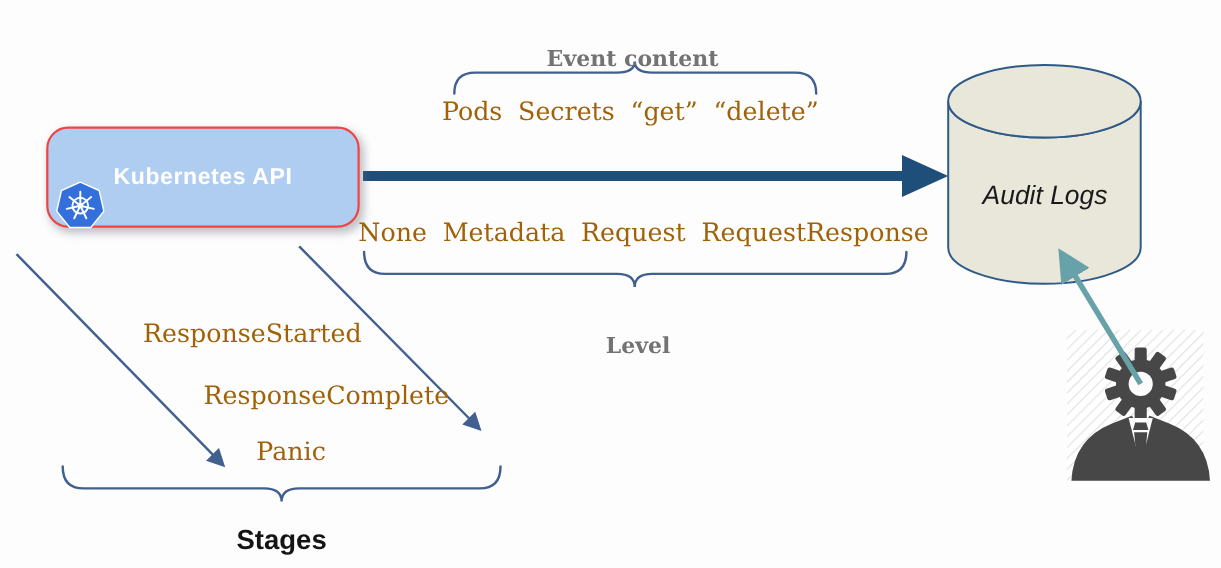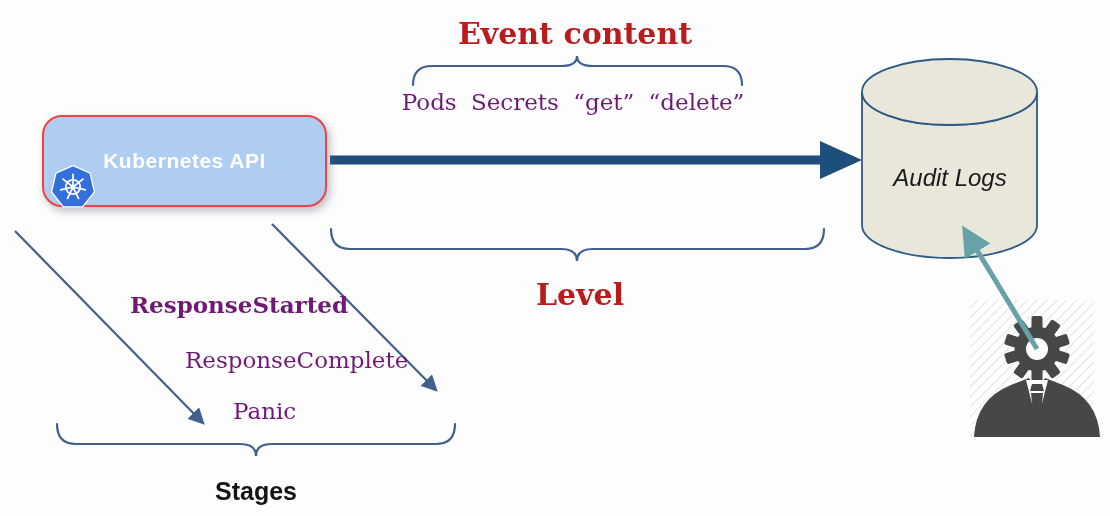--- a/index.html
+++ b/index.html
@@ -8,26 +8,26 @@
     width:1110px;height:516px;
     background:#fdfdfe;
     overflow:hidden;
     font-family:"Liberation Sans",sans-serif;
   }
   #diagram-svg{position:absolute;left:0;top:0;}
   .abs{position:absolute;white-space:nowrap;}
   .center{transform:translateX(-50%);}
   .lbl-gray{
     font-family:"DejaVu Serif",serif;
-    font-size:23px;color:#701a75;
+    font-size:23px;color:#a16207;
     word-spacing:7px;letter-spacing:0px;
   }
   .hdr-serif{
     font-family:"DejaVu Serif",serif;
-    font-weight:bold;font-size:30px;color:#b91c1c;
+    font-weight:bold;font-size:20px;color:#737373;margin-top:25px;
   }
   .hdr-sans{
     font-family:"Liberation Sans",sans-serif;
     font-weight:bold;font-size:25px;color:#141414;
   }
   .api-box{
     left:42px;top:115px;width:285px;height:92px;
     background:#aecdf1;
     border:2px solid #ef4444;
     border-radius:20px;
@@ -125,22 +125,23 @@
       <line x1="20" y1="20" x2="15" y2="30.4"></line>
       <line x1="20" y1="20" x2="8.8" y2="22.6"></line>
       <line x1="20" y1="20" x2="11" y2="12.8"></line>
     </g>
     <circle cx="20" cy="20" r="2.2" fill="#ffffff"></circle>
   </svg>
 
   <div class="abs center hdr-serif" style="left:575px;top:16px;">Event content</div>
   <div class="abs center lbl-gray" style="left:573px;top:89px;">Pods  Secrets  “get”  “delete”</div>
 
+  <div class="abs center lbl-gray" style="left:585px;top:199px;">None  Metadata  Request  RequestResponse</div>
   <div class="abs center hdr-serif" style="left:580px;top:277px;">Level</div>
 
-  <div class="abs lbl-gray" style="left:130px;top:291px;font-weight:bold;">ResponseStarted</div>
+  <div class="abs lbl-gray" style="left:130px;top:291px;">ResponseStarted</div>
   <div class="abs lbl-gray" style="left:185px;top:347px;text-align:center;">ResponseComplete</div>
   <div class="abs lbl-gray" style="left:233px;top:398px;text-align:right;">Panic</div>
   <div class="abs center hdr-sans" style="left:256px;top:477px;">Stages</div>
 
   <div class="abs center audit-label">Audit Logs</div>
 
 </div>
 
 </body></html>

